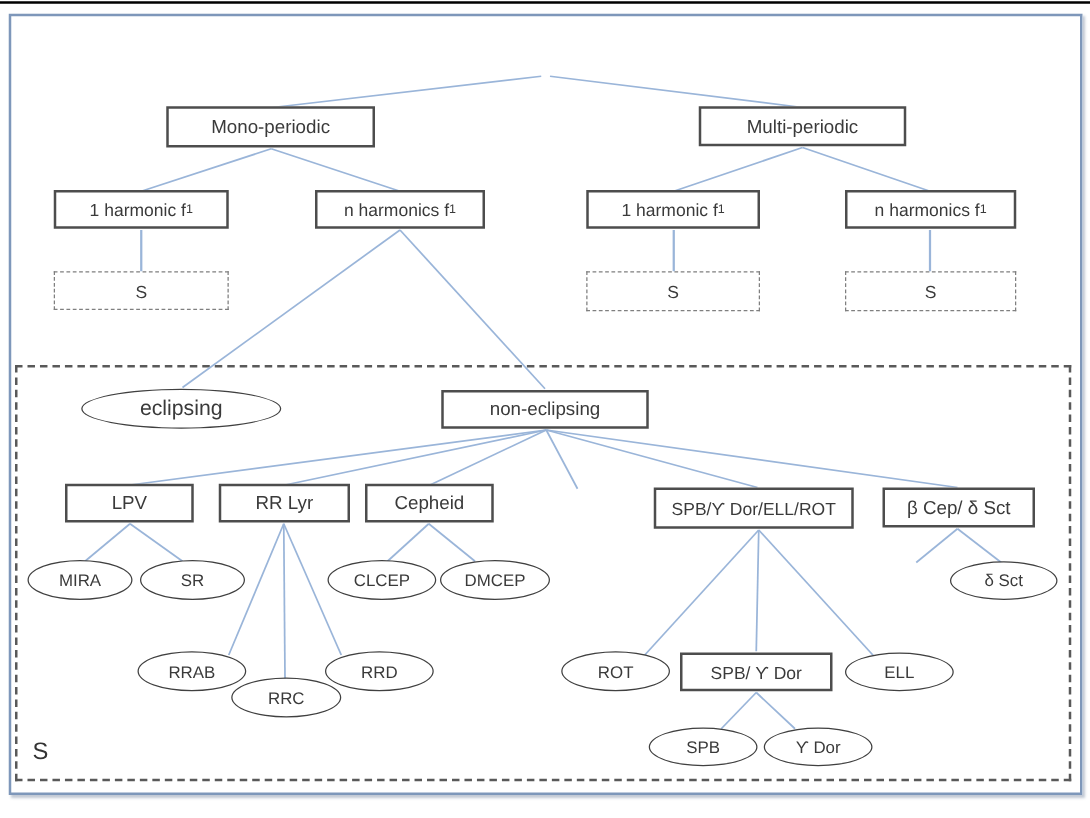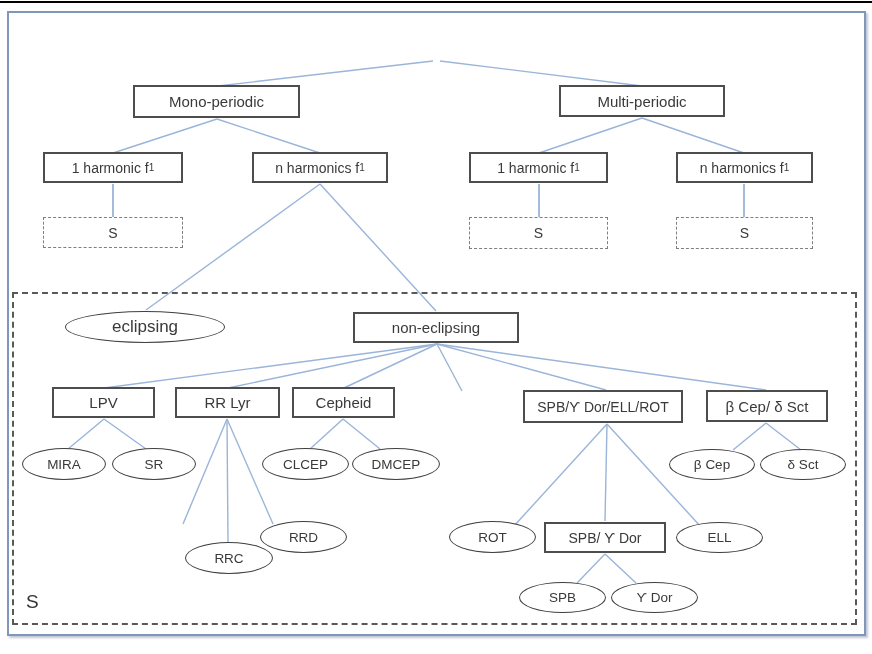--- a/index.html
+++ b/index.html
@@ -136,27 +136,27 @@
     </div>
   <div class="node ell" style="left:112px;top:448px;width:84px;height:32px;">
       <span>SR</span>
     </div>
   <div class="node ell" style="left:262px;top:448px;width:87px;height:32px;">
       <span>CLCEP</span>
     </div>
   <div class="node ell" style="left:352px;top:448px;width:88px;height:32px;">
       <span>DMCEP</span>
     </div>
-  <div class="node ell" style="left:669px;top:449px;width:86px;height:31px;">
-      <span>β Cep</span>
-    </div>
   <div class="node ell" style="left:760px;top:449px;width:86px;height:31px;">
       <span>δ Sct</span>
     </div>
 
+  <div class="node ell" style="left:110px;top:521px;width:87px;height:32px;">
+      <span>RRAB</span>
+    </div>
   <div class="node ell" style="left:185px;top:542px;width:88px;height:32px;">
       <span>RRC</span>
     </div>
   <div class="node ell" style="left:260px;top:521px;width:87px;height:32px;justify-content:center;">
       <span>RRD</span>
     </div>
   <div class="node ell" style="left:449px;top:521px;width:87px;height:32px;">
       <span>ROT</span>
     </div>
   <div class="node box" style="left:544px;top:522px;width:122px;height:31px;font-size:14px;">

